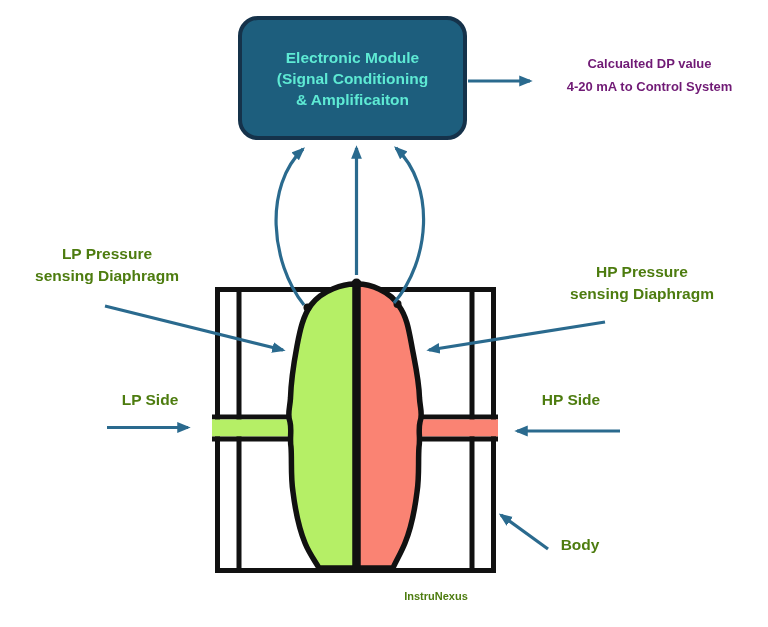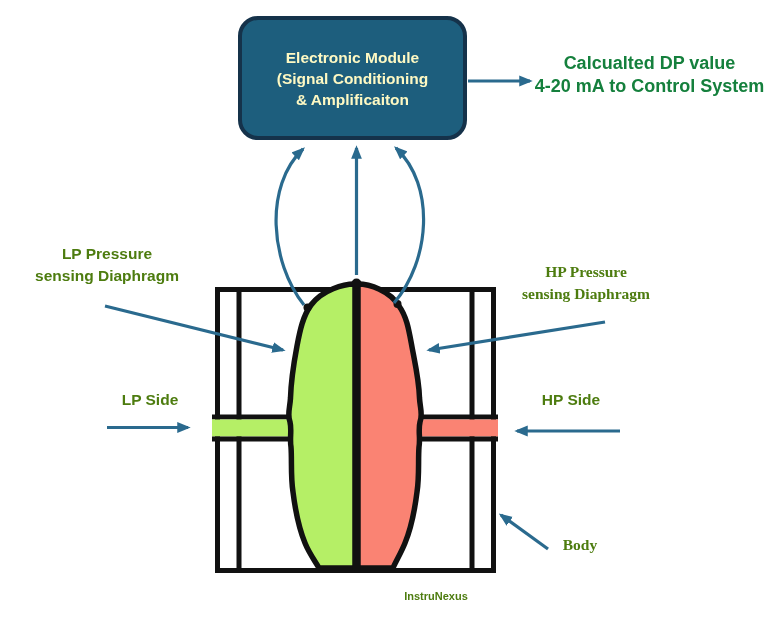--- a/index.html
+++ b/index.html
@@ -30,42 +30,42 @@
     left: 238px; top: 16px;
     width: 229px; height: 124px;
     box-sizing: border-box;
     background: #1d5e7d;
     border: 4px solid #15324a;
     border-radius: 20px;
     display: flex;
     align-items: center;
     justify-content: center;
     text-align: center;
-    color: #fef9c3;
+    color: #5eead4;
     font-weight: bold;
     font-size: 15.5px;
     line-height: 21px;
     white-space: pre-line;
   }
   .output-label {
     position: absolute;
     left: 531px; top: 52px;
     width: 237px;
     text-align: center;
-    color: #15803d;
+    color: #701a75;
     font-weight: bold;
-    font-size: 18px;
+    font-size: 13px;
     line-height: 23px;
     white-space: pre-line;
   }
   .lbl-lp-diaphragm { left: 18px;  top: 243px; width: 178px; }
-  .lbl-hp-diaphragm { left: 496px; top: 261px; width: 180px; font-family: Liberation Serif, serif; }
+  .lbl-hp-diaphragm { left: 552px; top: 261px; width: 180px; }
   .lbl-lp-side      { left: 95px;  top: 389px; width: 110px; }
   .lbl-hp-side      { left: 516px; top: 389px; width: 110px; }
-  .lbl-body         { left: 545px; top: 534px; width: 70px; font-family: Liberation Serif, serif;  }
+  .lbl-body         { left: 545px; top: 534px; width: 70px;  }
   .lbl-brand        { left: 356px; top: 585px; width: 160px; font-size: 11px; }
 </style>
 </head>
 <body>
 
 <div class="stage">
 
   <svg class="diagram-svg" viewBox="0 0 768 627" xmlns="http://www.w3.org/2000/svg">
     <defs>
       <marker id="ah" viewBox="0 0 10 8" refX="8" refY="4" markerWidth="4.2" markerHeight="3.6" orient="auto-start-reverse">

